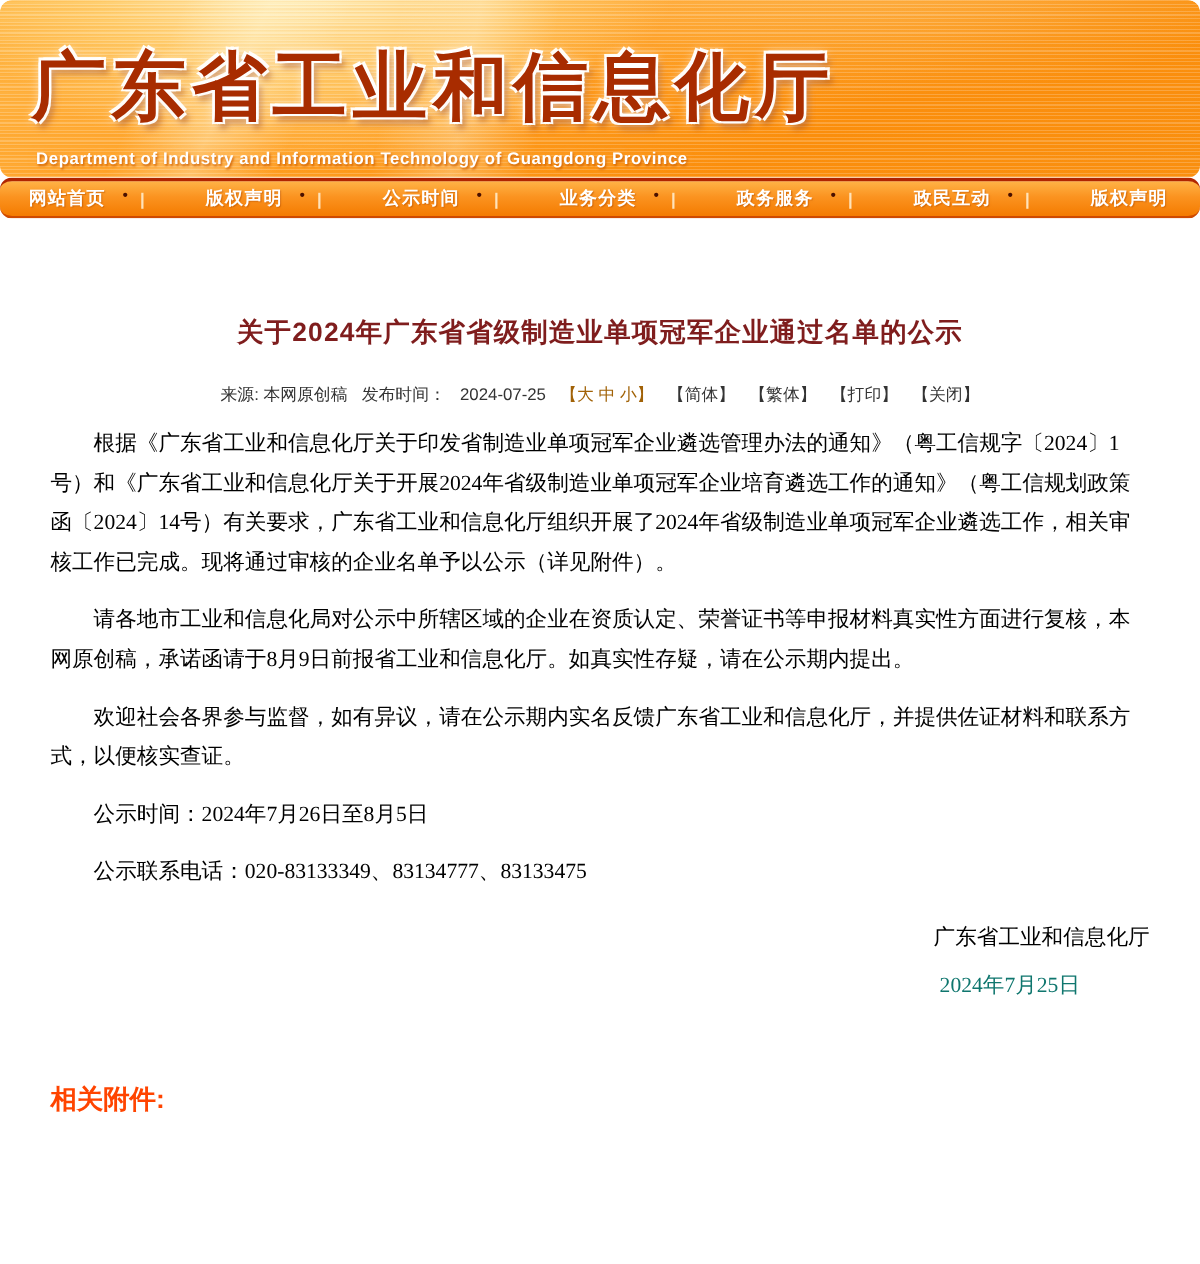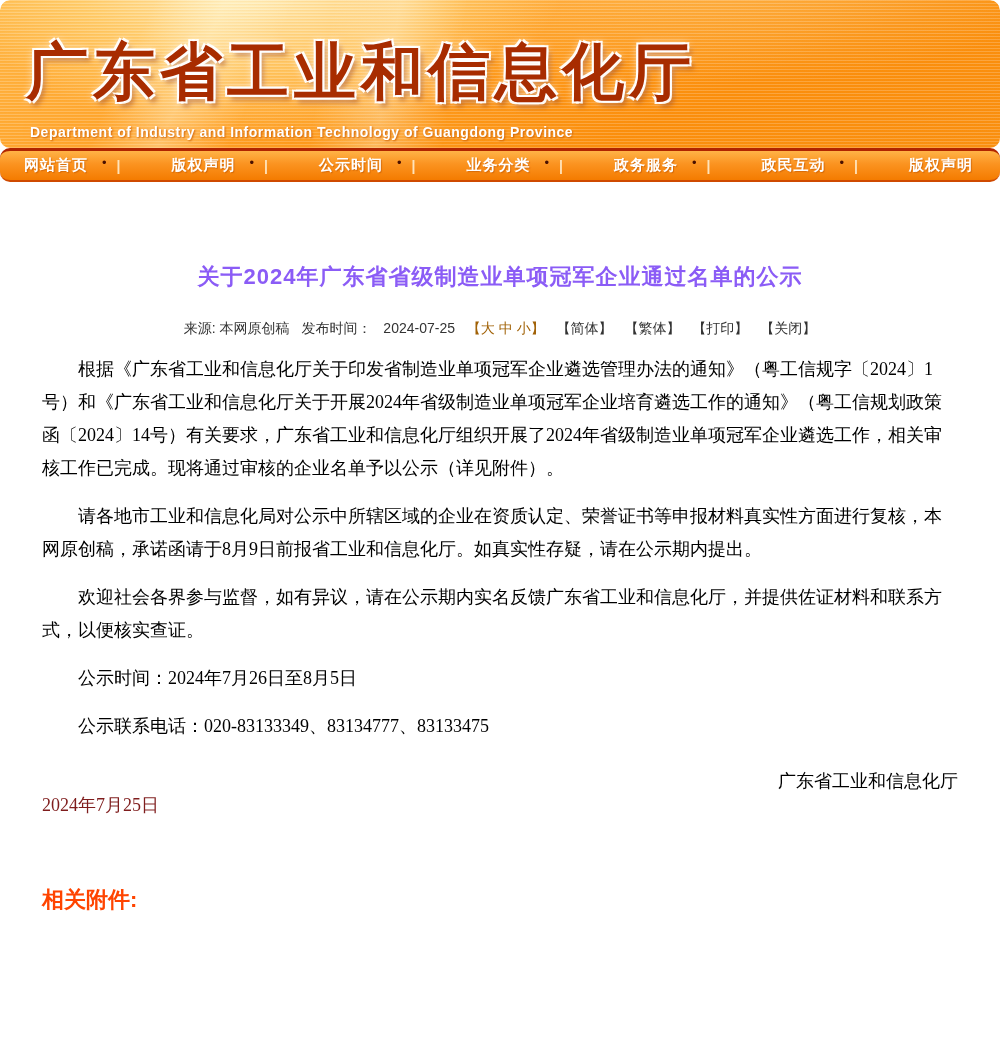--- a/index.html
+++ b/index.html
@@ -106,21 +106,21 @@
     font-weight: bold;
   }
 
   
   .content { padding: 0 42px; }
   .article-title {
     margin-top: 80px;
     text-align: center;
     font-size: 22px;
     font-weight: bold;
-    color: #8b5cf6;
+    color: #7f1d1d;
     letter-spacing: 1px;
   }
   .meta {
     margin-top: 28px;
     text-align: center;
     font-size: 14px;
     color: #333333;
   }
   .meta span { margin: 0 4px; }
   .meta .ctrl { cursor: pointer; }
@@ -137,24 +137,25 @@
   .article-body p.gap-before { margin-top: 60px; }
 
   .signature {
     text-align: right;
     font-family: "Liberation Serif", "DejaVu Serif", serif;
     font-size: 18px;
     color: #000000;
     margin-top: 26px;
   }
   .sign-date {
-    text-align: left;
+    text-align: right;
     font-family: "Liberation Serif", "DejaVu Serif", serif;
     font-size: 18px;
-    color: #7f1d1d;
+    color: #0f766e;
+    margin-top: 16px;
     padding-right: 58px;
   }
 
   
   .attachments { margin-top: 68px; }
   .attachments-heading {
     color: #ff4400;
     font-size: 22px;
     font-weight: bold;
   }

